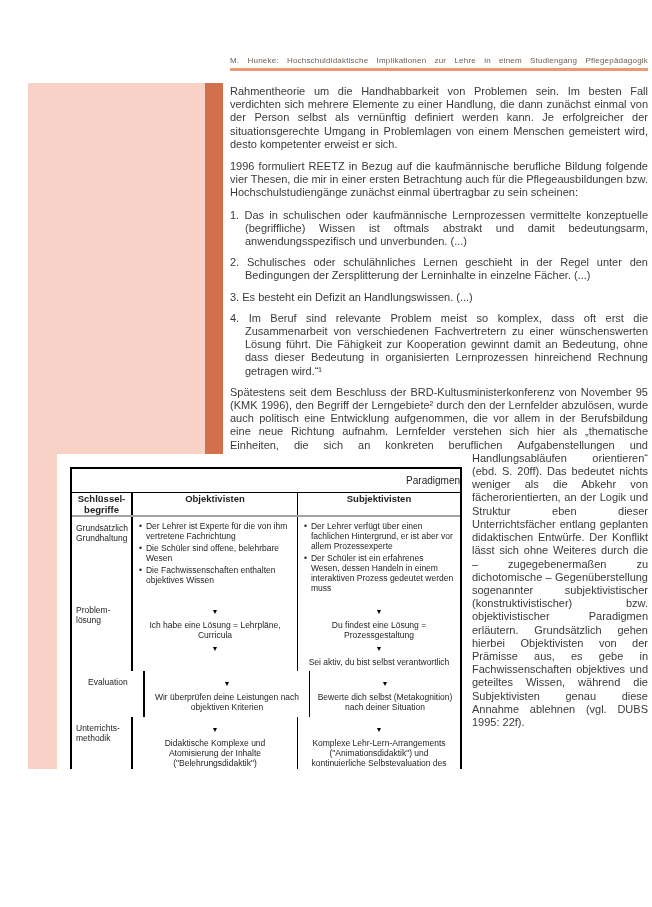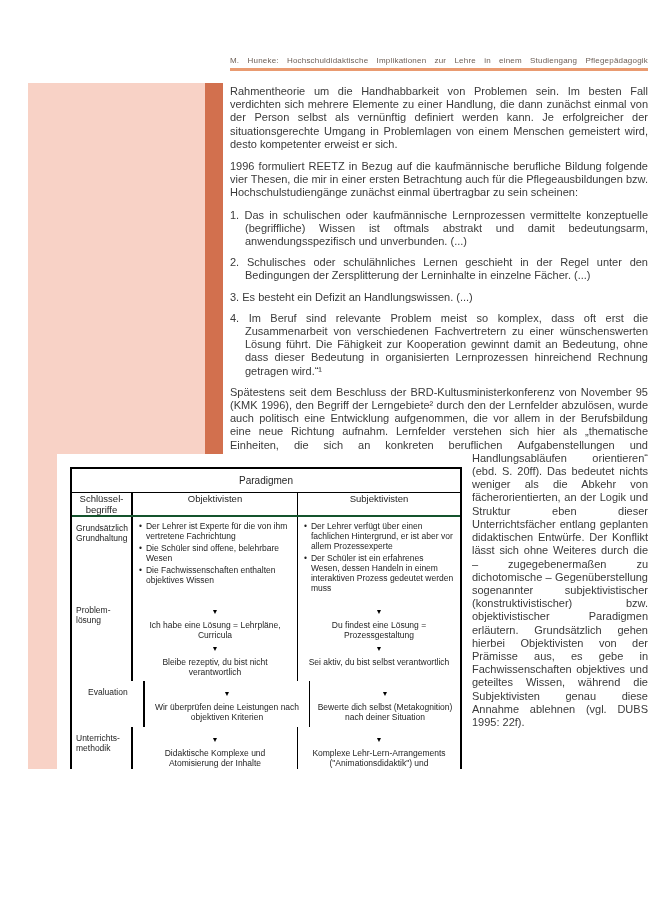--- a/index.html
+++ b/index.html
@@ -16,23 +16,23 @@
   .content{position:absolute;left:230px;top:85px;width:418px;font-size:11px;line-height:13.2px;
     color:#3a3a3a;text-align:justify;}
   .para{margin:0 0 9px 0;}
   .thesis{padding-left:15px;text-indent:-15px;margin-bottom:8px;}
   .thesis .num{display:inline;}
 
   
   .table-float{float:left;width:410px;margin:2px 5px 6px -173px;background:#ffffff;
     padding:13px 5px 6px 13px;box-sizing:border-box;text-align:left;text-indent:0;}
   .ptable{border:2px solid #000;color:#1e1e1e;font-size:8.5px;line-height:10px;}
-  .t-title{text-align:center;font-size:10px;padding:7px 0 6px;border-bottom:1px solid #000;}
-  .t-head{display:grid;grid-template-columns:61px 165px 1fr;border-bottom:2px solid #14532d;
-    font-weight:normal;font-size:9.5px;line-height:11px;text-align:center;}
+  .t-title{text-align:right;font-size:10px;padding:7px 0 6px;border-bottom:1px solid #000;}
+  .t-head{display:grid;grid-template-columns:61px 165px 1fr;border-bottom:2px solid #a3a3a3;
+    font-weight:bold;font-size:9.5px;line-height:11px;text-align:center;}
   .bdr-thick{border-right:2px solid #000;}
   .bdr-thin{border-right:1px solid #000;}
   .trow{display:grid;grid-template-columns:61px 165px 1fr;}
   .r1{min-height:80px;} .r2{min-height:66px;} .r3{min-height:46px;margin-left:12px;}
   .c-label{padding:6px 2px 2px 4px;}
   .c-obj,.c-subj{padding:4px 6px;text-align:center;}
   .b-item{display:flex;gap:4px;margin-bottom:2px;text-align:left;}
   .b-item .bullet{flex:0 0 auto;}
   .arrow{display:block;text-align:center;font-size:7px;line-height:8px;margin:5px 0 4px;color:#000;}
   .step{display:block;}
@@ -121,21 +121,20 @@
                 </span>
             </span>
           </span>
 
           <span class="trow r2">
             <span class="c-label bdr-thick">Problem-lösung</span>
             <span class="c-obj bdr-thin">
               <span class="arrow">▼</span>
               <span class="step">Ich habe eine Lösung = Lehrpläne, Curricula</span>
               <span class="arrow">▼</span>
-              <span class="step">Bleibe rezeptiv, du bist nicht verantwortlich</span>
             </span>
             <span class="c-subj">
               <span class="arrow">▼</span>
               <span class="step">Du findest eine Lösung = Prozessgestaltung</span>
               <span class="arrow">▼</span>
               <span class="step">Sei aktiv, du bist selbst verantwortlich</span>
             </span>
           </span>
 
           <span class="trow r3">

